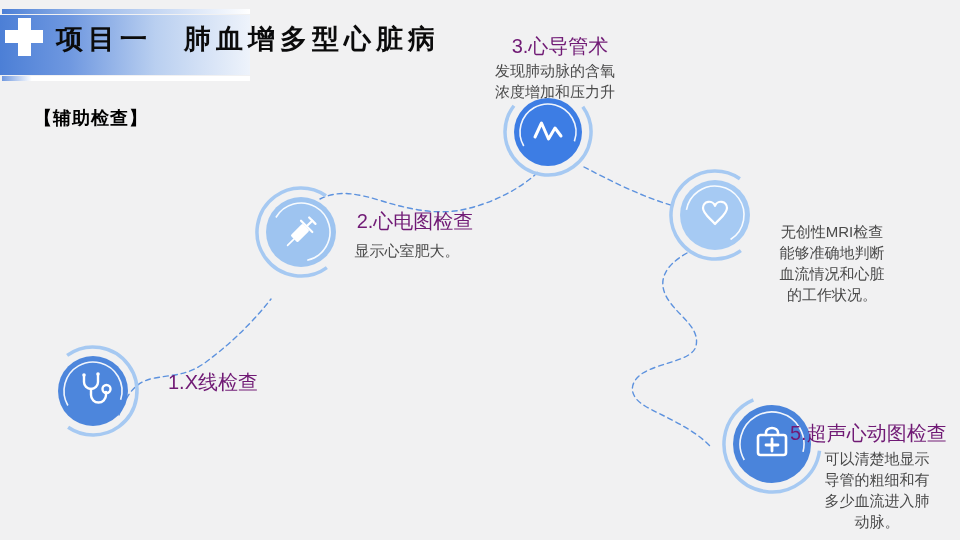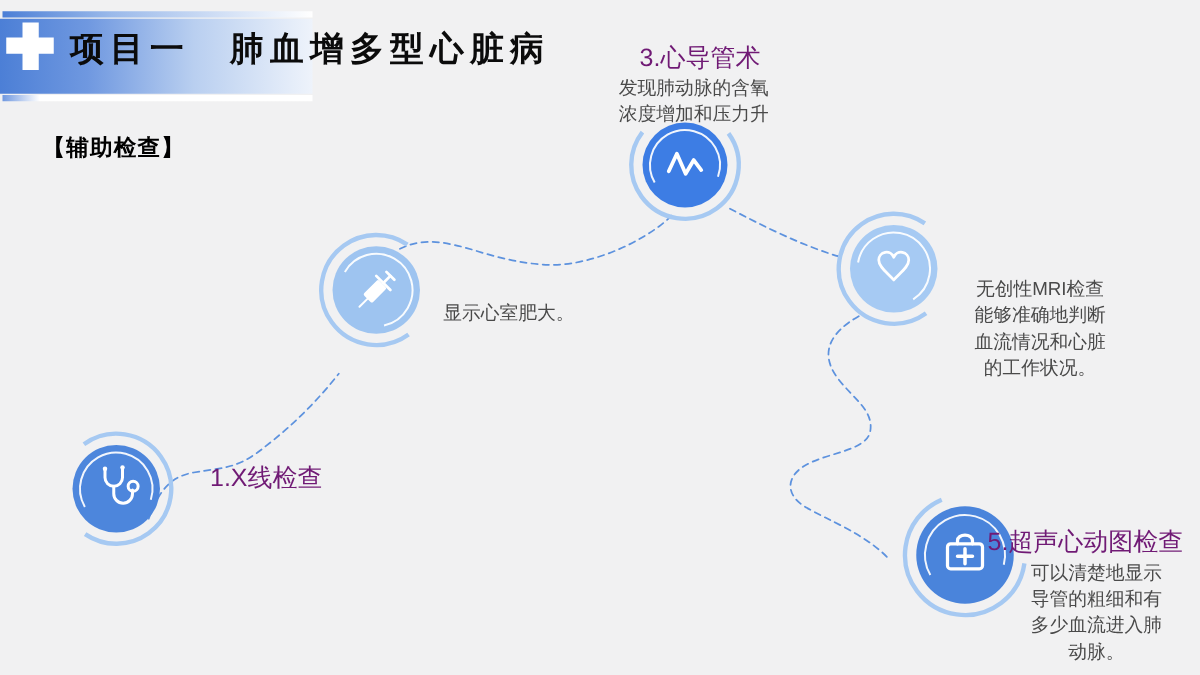--- a/index.html
+++ b/index.html
@@ -100,20 +100,21 @@
     <circle r="35" fill="#9EC4F0"></circle>
     <circle class="inner-ring" r="29" stroke-dasharray="115 68" transform="rotate(-150)"></circle>
     <g class="icon" transform="rotate(45)">
       <line x1="0" y1="10" x2="0" y2="19" stroke-width="1.6"></line>
       <rect x="-5" y="-7" width="10" height="17" rx="1.5" fill="#fff" stroke="none"></rect>
       <line x1="-8" y1="-8" x2="8" y2="-8" stroke-width="2.2"></line>
       <line x1="0" y1="-16" x2="0" y2="-8" stroke-width="2.2"></line>
       <line x1="-4.5" y1="-16" x2="4.5" y2="-16" stroke-width="2.2"></line>
     </g>
   </svg>
+  <div class="step-title" id="t2">2.心电图检查</div>
   <div class="step-desc" id="d2">显示心室肥大。</div>
 
   <svg class="node" style="left:488px;top:72px" width="120" height="120" viewBox="-60 -60 120 120">
     <circle class="outer-arc" r="43" stroke-dasharray="190 80" transform="rotate(-36)" stroke="#A6C9F2"></circle>
     <circle r="34" fill="#3D7DE4"></circle>
     <circle class="inner-ring" r="28" stroke-dasharray="112 64" transform="rotate(150)"></circle>
     <g class="icon" stroke-width="3">
       <polyline points="-13,5 -6.5,-9 0.5,7 7,-4 13,4"></polyline>
     </g>
   </svg>

